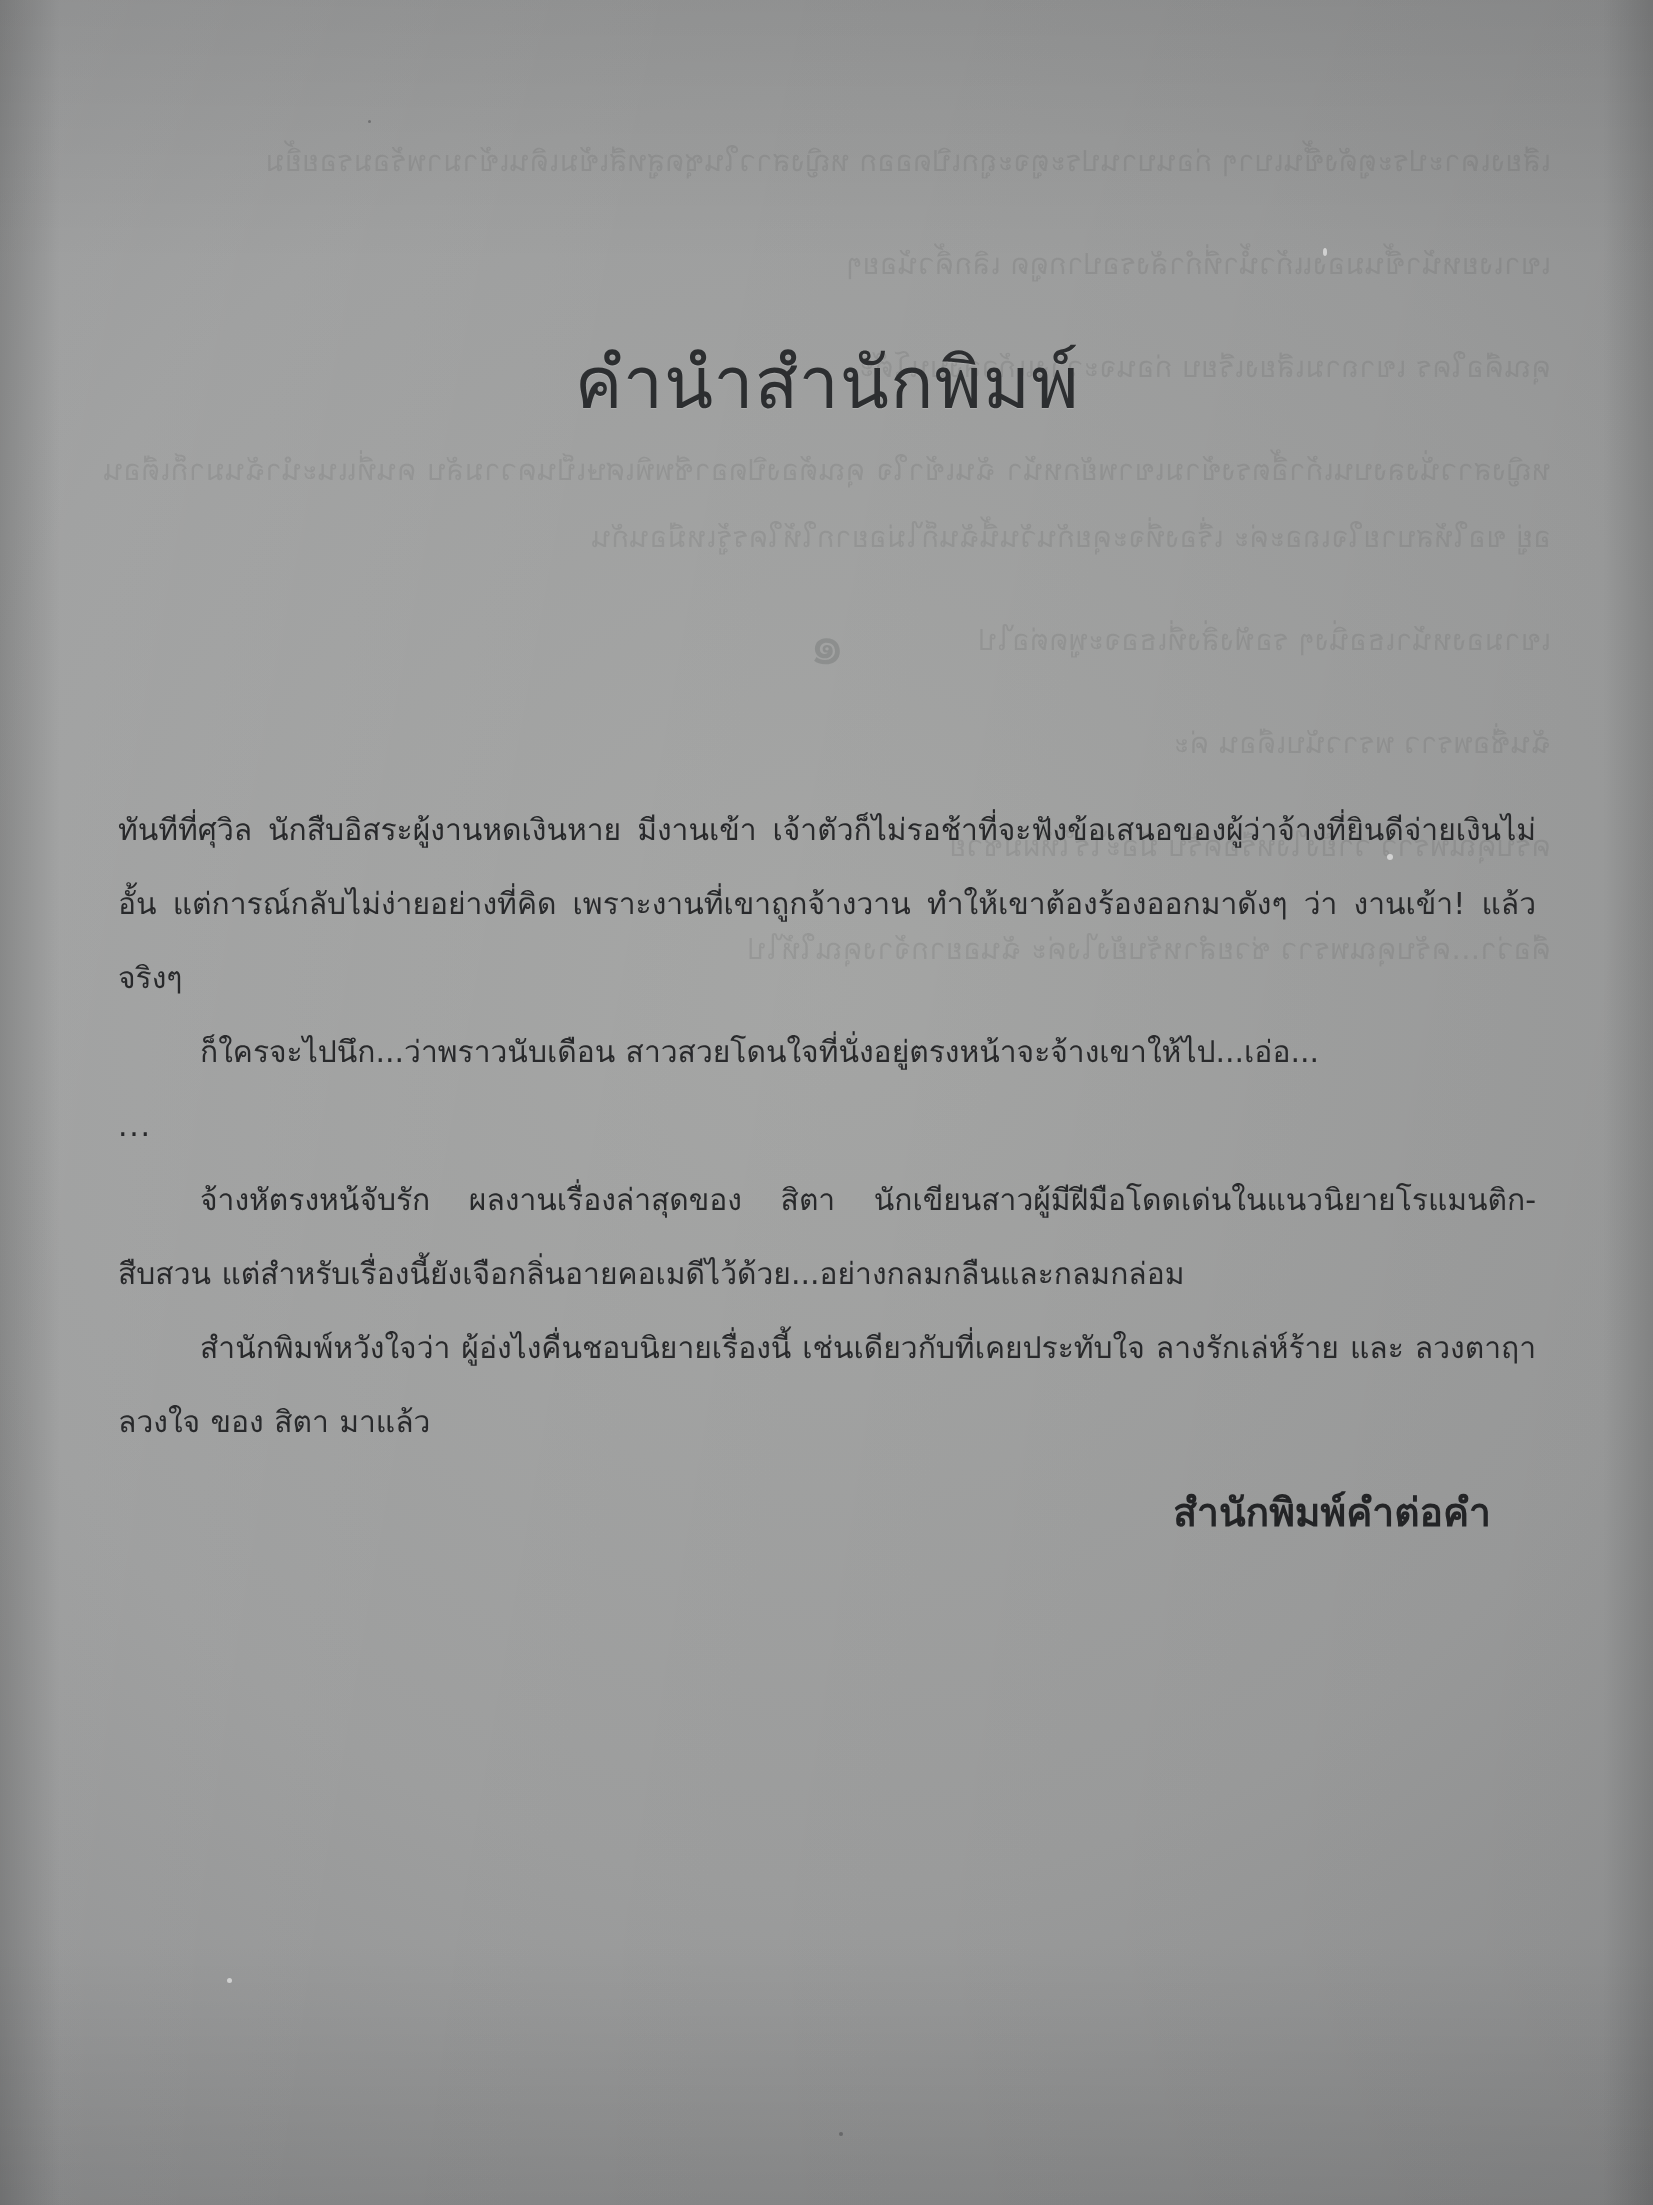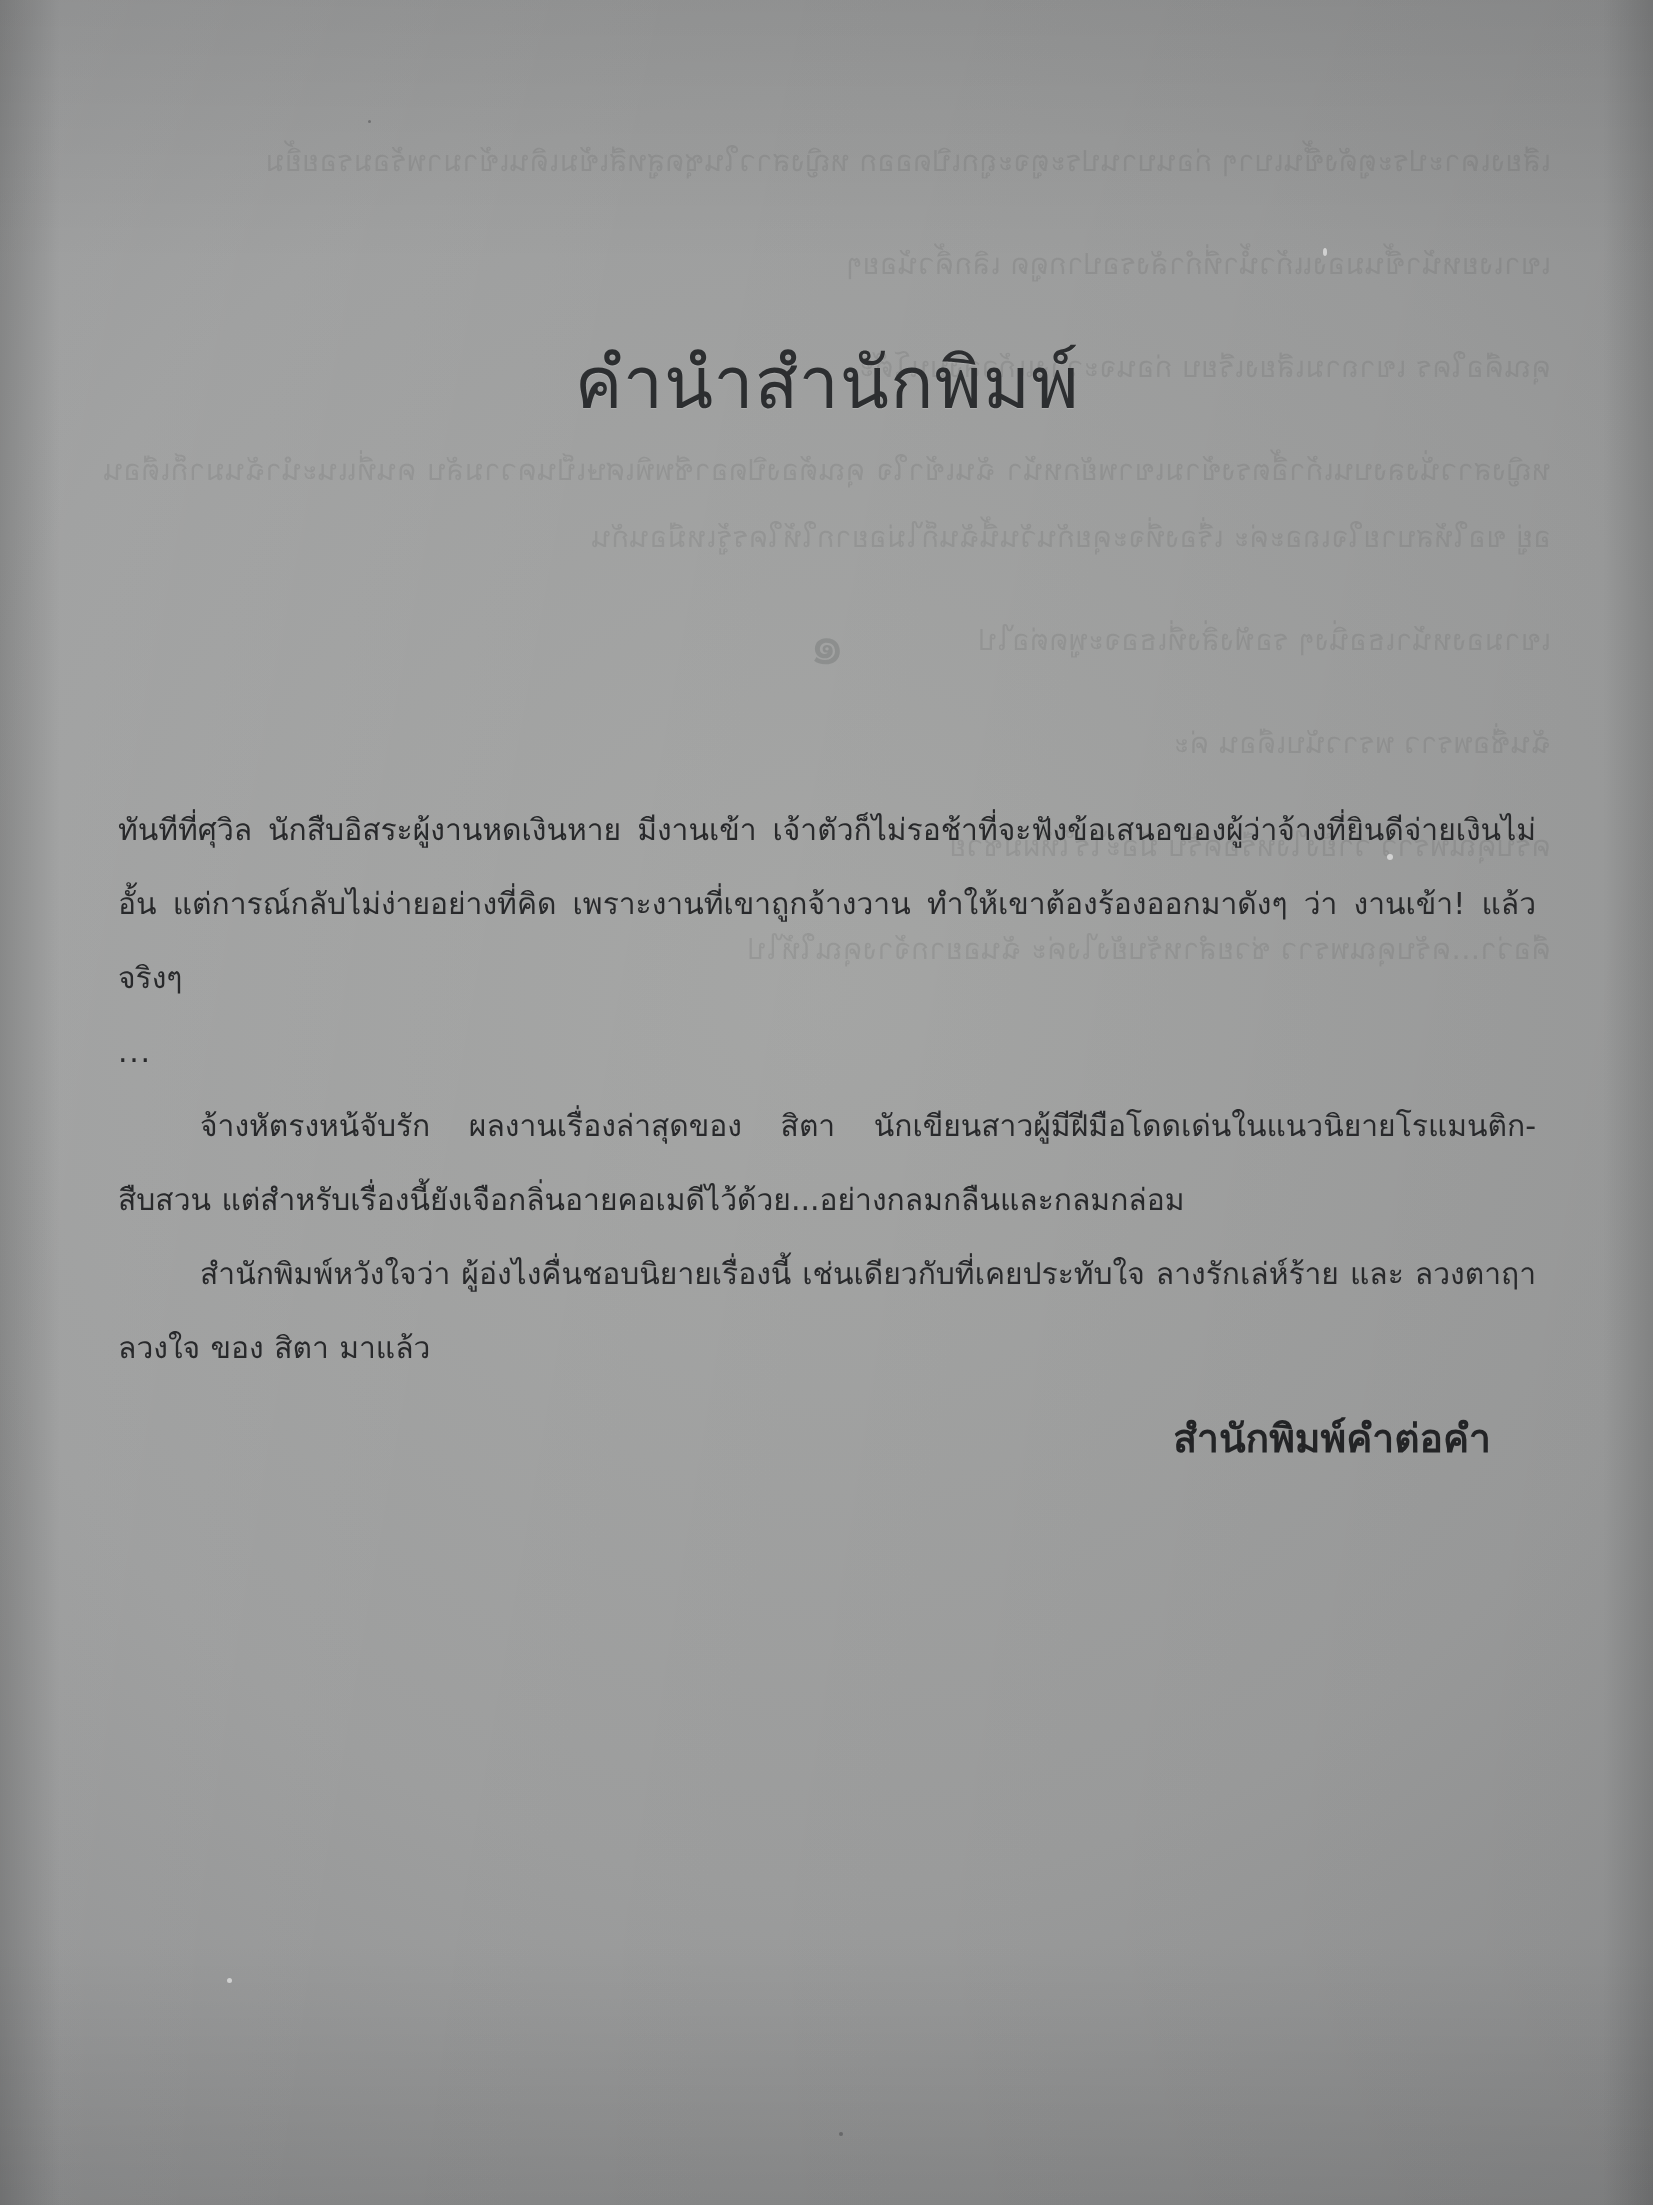--- a/index.html
+++ b/index.html
@@ -167,20 +167,21 @@
   </div>
 
   <div class="folio">๑</div>
 
   <div class="content">
 
     <h1 class="page-title">คำนำสำนักพิมพ์</h1>
 
     <div class="body-text">
       <p>ทันทีที่ศุวิล นักสืบอิสระผู้งานหดเงินหาย มีงานเข้า เจ้าตัวก็ไม่รอช้าที่จะฟังข้อเสนอของผู้ว่าจ้างที่ยินดีจ่ายเงินไม่อั้น แต่การณ์กลับไม่ง่ายอย่างที่คิด เพราะงานที่เขาถูกจ้างวาน ทำให้เขาต้องร้องออกมาดังๆ ว่า งานเข้า! แล้วจริงๆ</p>
+      <p class="indent">ก็ใครจะไปนึก...ว่าพราวนับเดือน สาวสวยโดนใจที่นั่งอยู่ตรงหน้าจะจ้างเขาให้ไป...เอ่อ...</p>
       <p class="ellipsis-line">...</p>
       <p class="indent">จ้างหัตรงหน้จับรัก ผลงานเรื่องล่าสุดของ สิตา นักเขียนสาวผู้มีฝีมือโดดเด่นในแนวนิยายโรแมนติก-สืบสวน แต่สำหรับเรื่องนี้ยังเจือกลิ่นอายคอเมดีไว้ด้วย...อย่างกลมกลืนและกลมกล่อม</p>
       <p class="indent">สำนักพิมพ์หวังใจว่า ผู้อ่งไงคื่นชอบนิยายเรื่องนี้ เช่นเดียวกับที่เคยประทับใจ ลางรักเล่ห์ร้าย และ ลวงตาฤาลวงใจ ของ สิตา มาแล้ว</p>
     </div>
 
     <p class="signature">สำนักพิมพ์คำต่อคำ</p>
   </div>
 
   <div class="speck" style="left:1387px; top:854px; width:6px; height:6px;"></div>
   <div class="speck" style="left:227px; top:1978px; width:5.1px; height:5.1px;"></div>

